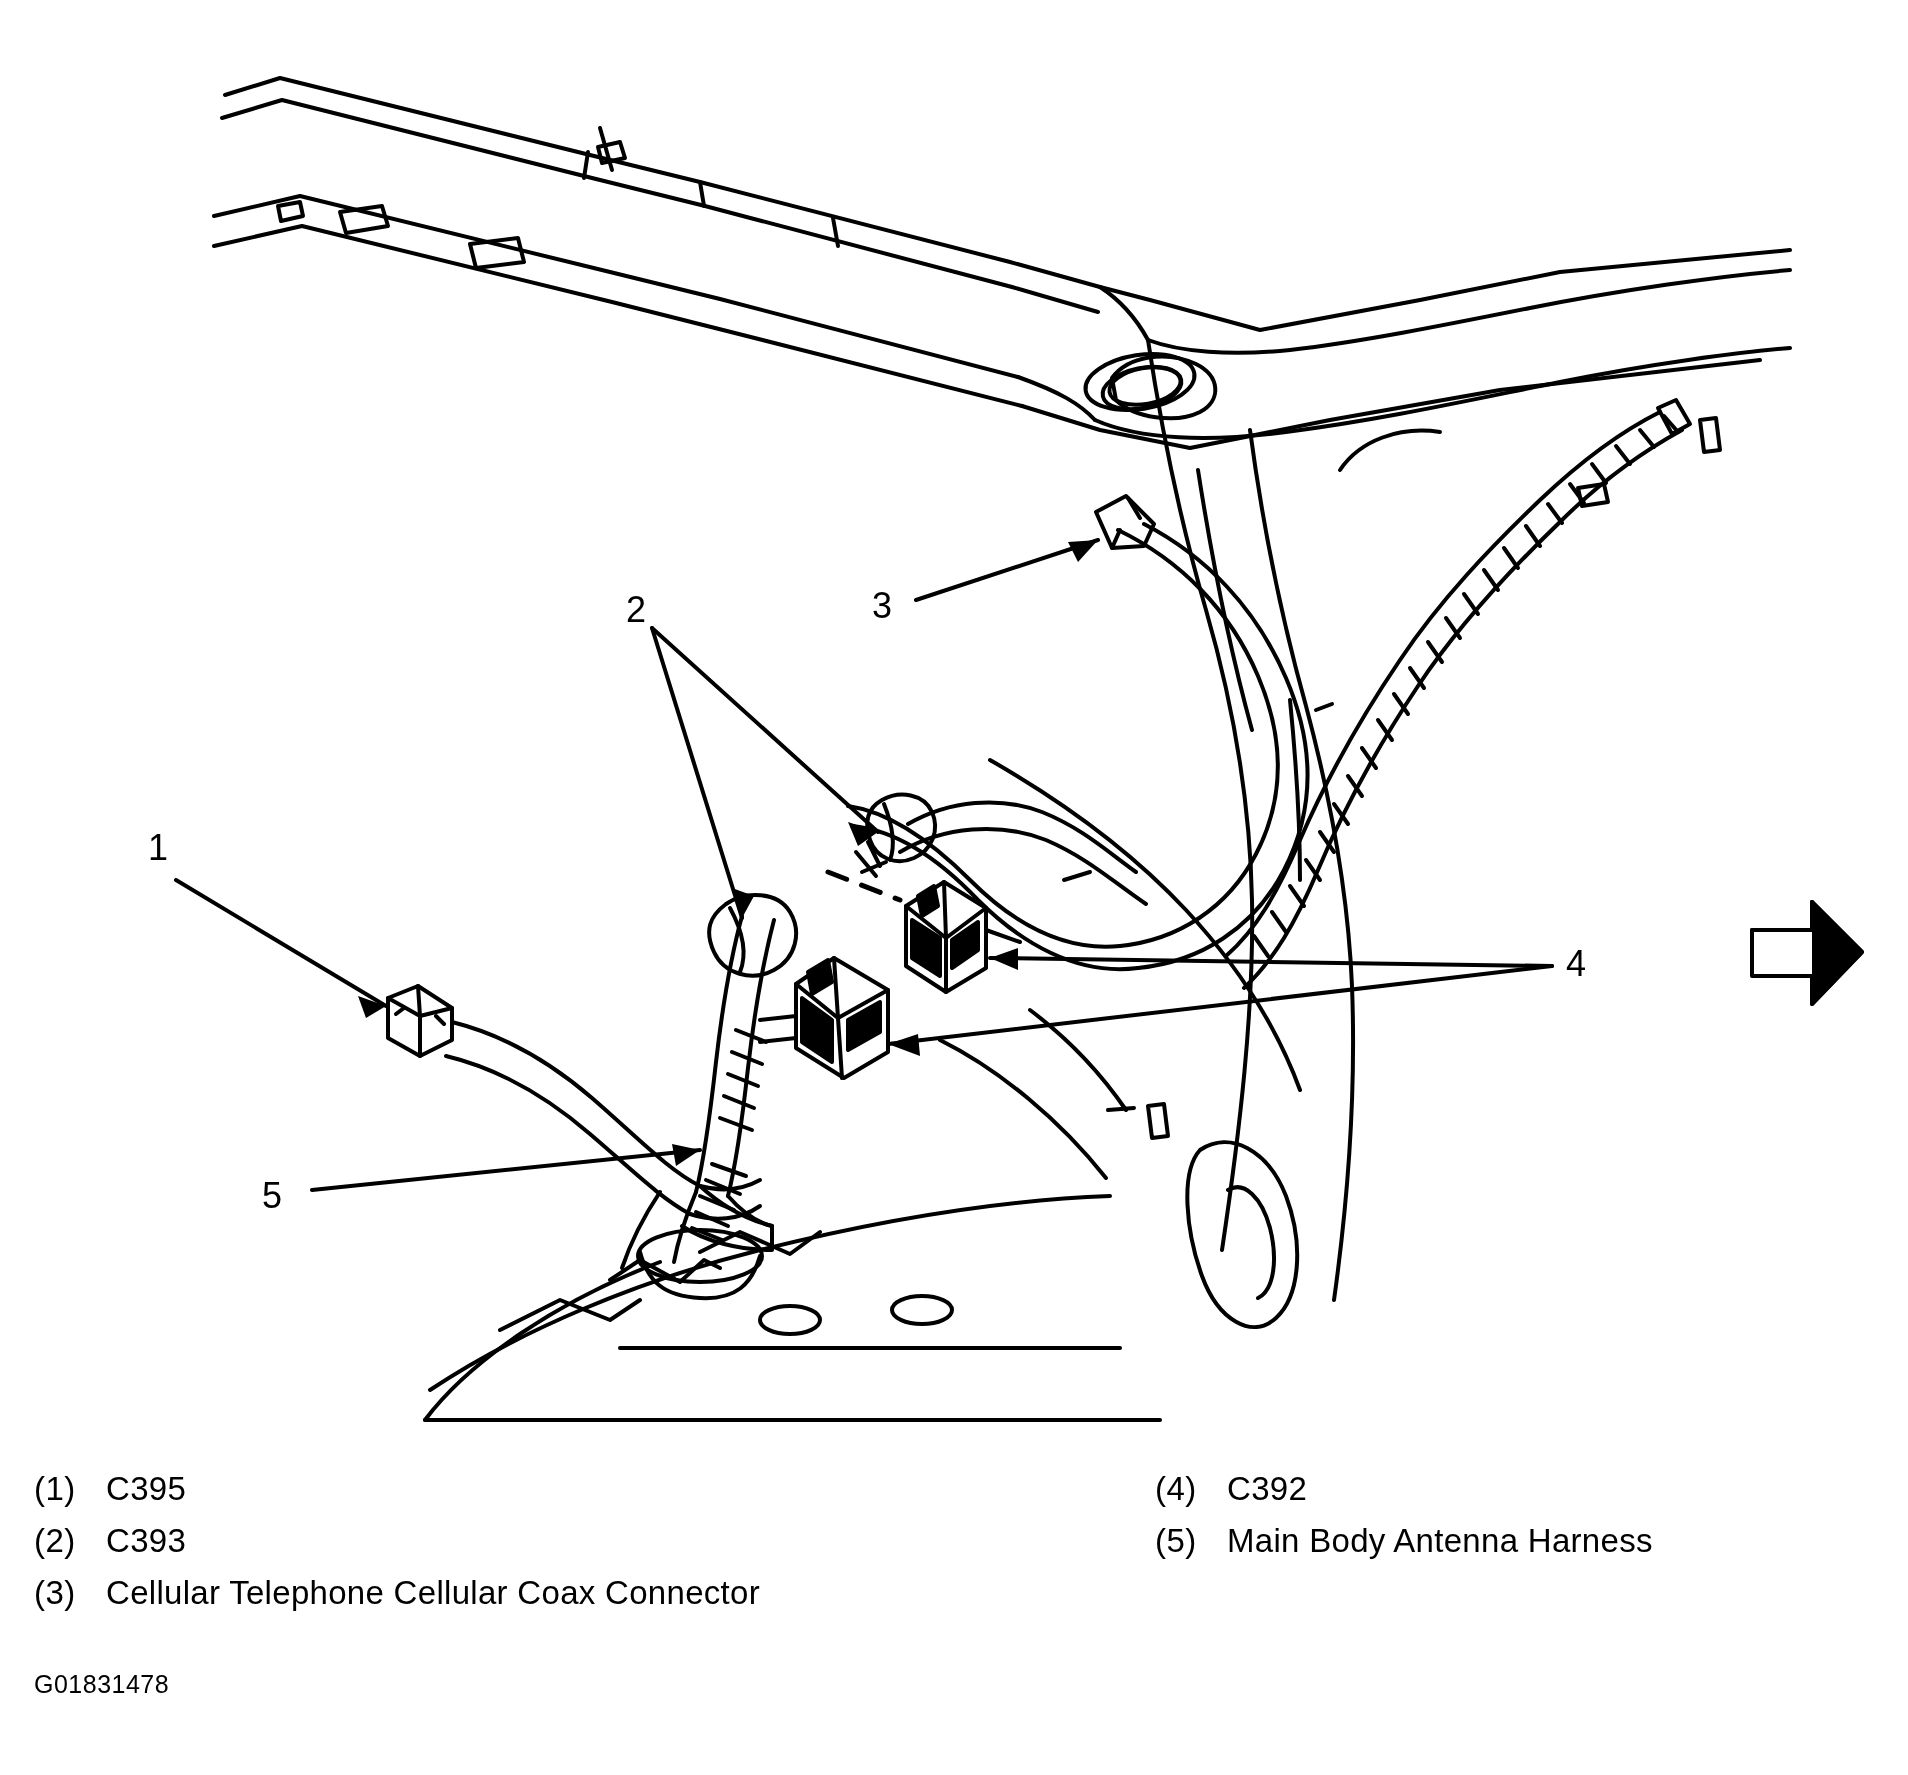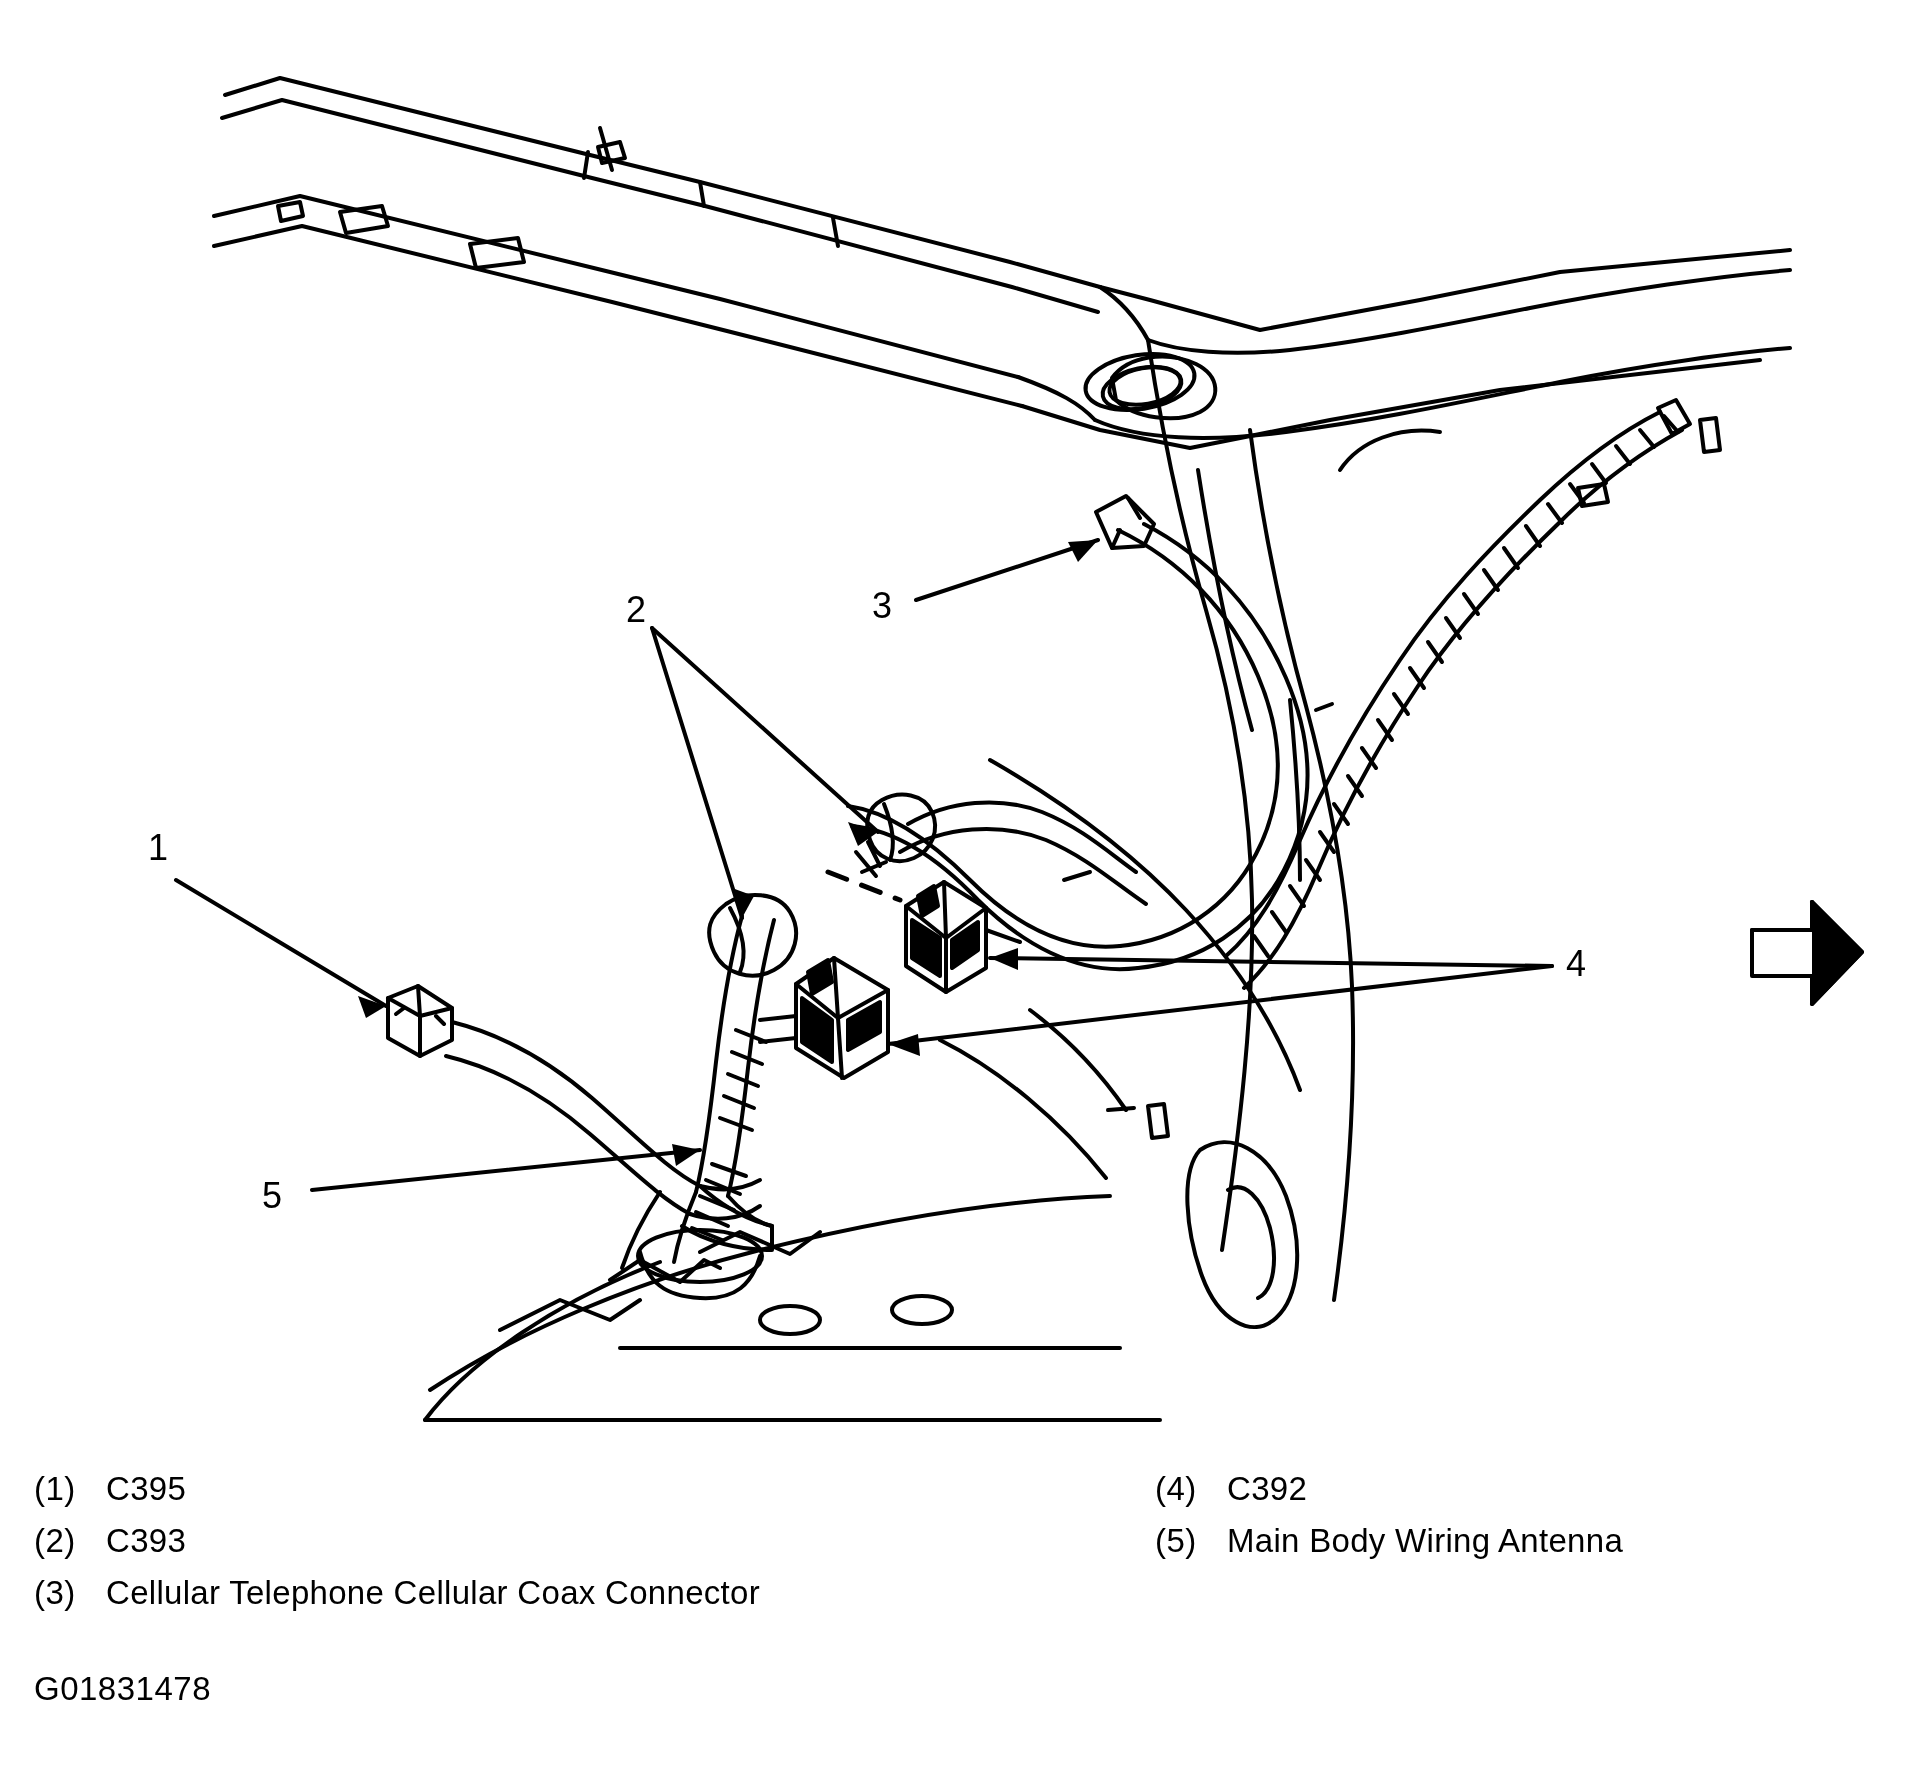--- a/index.html
+++ b/index.html
@@ -55,21 +55,21 @@
     letter-spacing: 0.5px;
   }
   .legend-text {
     font-size: 33px;
     letter-spacing: 0.3px;
   }
   .figure-code {
     position: absolute;
     left: 34px;
     top: 1670px;
-    font-size: 33px;
+    font-size: 25px;
     letter-spacing: 0.5px;
   }
   .callout-label {
     font-size: 36px;
     font-weight: 400;
   }
 </style>
 </head>
 <body>
 
@@ -356,20 +356,20 @@
         <span class="legend-text">Cellular Telephone Cellular Coax Connector</span>
       </div>
     </div>
     <div class="legend-col right">
       <div class="legend-row">
         <span class="legend-num">(4)</span>
         <span class="legend-text">C392</span>
       </div>
       <div class="legend-row">
         <span class="legend-num">(5)</span>
-        <span class="legend-text">Main Body Wiring Antenna</span>
+        <span class="legend-text">Main Body Antenna Harness</span>
       </div>
     </div>
   </div>
 
   <div class="figure-code">G01831478</div>
 
 </div>
 
 </body></html>

